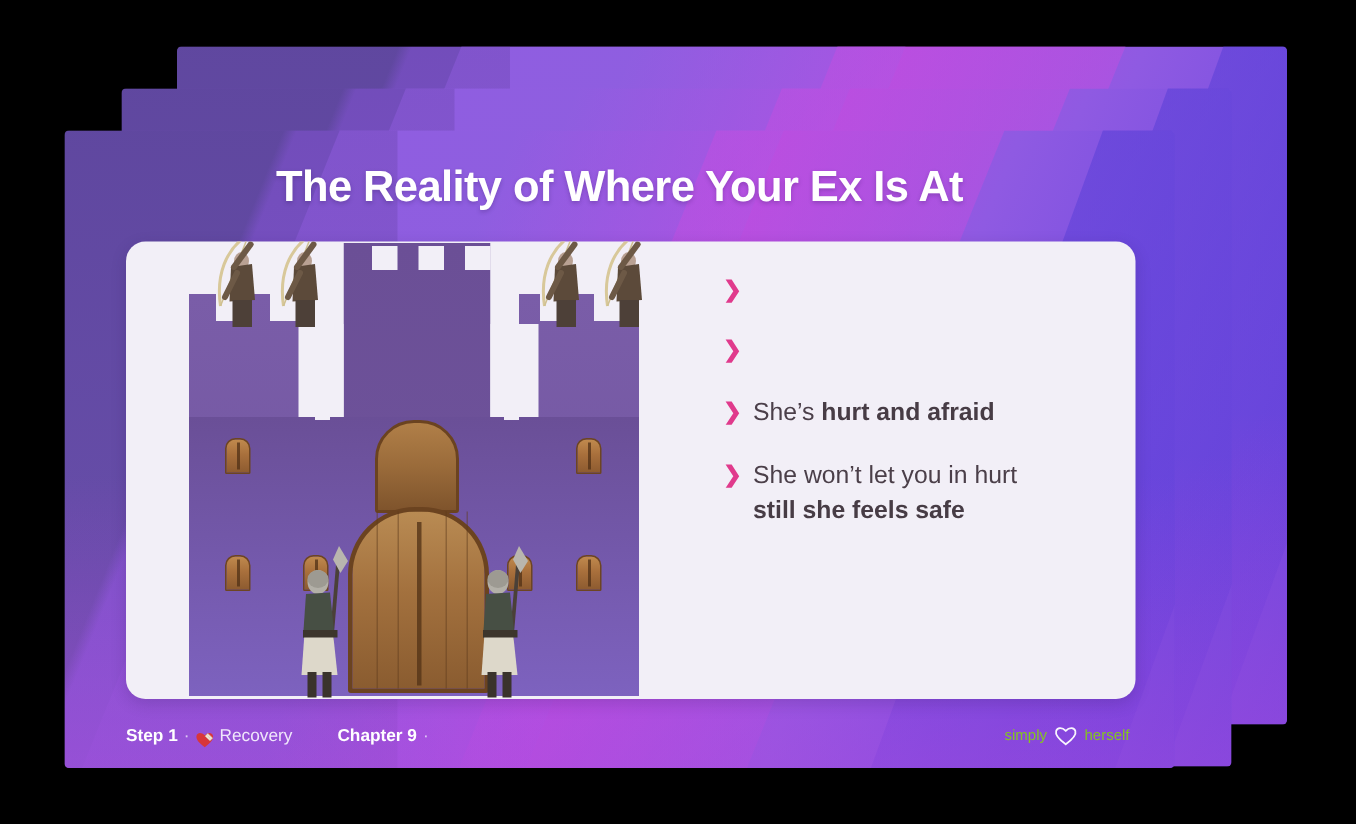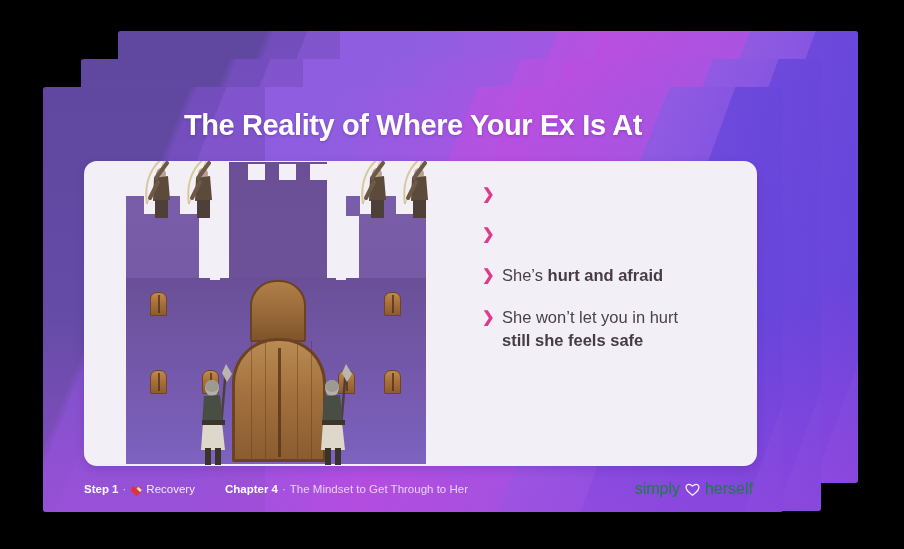--- a/index.html
+++ b/index.html
@@ -43,21 +43,21 @@
 
   
   .footer{position:absolute;left:41px;right:30px;bottom:14px;display:flex;align-items:center;
     color:#efe6fb;font-size:11.5px;}
   .f-step{font-weight:bold;color:#ffffff;}
   .f-dot{opacity:.8;margin:0 4px;}
   .f-rec{color:#f0e7fb;}
   .f-gap{width:30px;}
   .f-chap{font-weight:bold;color:#ffffff;}
   .f-sub{color:#e2d4f4;}
-  .logo{margin-left:auto;display:flex;align-items:center;color:#15803d;font-size:16px;opacity:.95;}
+  .logo{margin-left:auto;display:flex;align-items:center;color:#84cc16;font-size:10px;opacity:.95;}
   .logo svg{margin:0 4px;}
   .heart-emoji{display:inline-block;width:13px;height:12px;position:relative;top:2px;margin-right:3px;}
 
   
   .castle-wrap{position:absolute;inset:0;}
   .c-base{position:absolute;left:42px;bottom:2px;width:300px;height:186px;
     background:linear-gradient(180deg,#6a4f97 0%,#7d62bf 100%);}
   .c-tl{position:absolute;left:42px;bottom:2px;width:84px;height:268px;
     background:linear-gradient(180deg,#7a5da8 0%,#7055a0 100%);}
   .c-tr{position:absolute;left:258px;bottom:2px;width:84px;height:268px;
@@ -242,23 +242,22 @@
     <div class="footer">
       <span class="f-step">Step 1</span>
       <span class="f-dot">·</span>
       <svg class="heart-emoji" viewBox="0 0 16 15">
         <path d="M8 14 C2 9.5 0.5 6.5 1.2 4.2 C1.9 1.8 5 1.2 8 4 C11 1.2 14.1 1.8 14.8 4.2 C15.5 6.5 14 9.5 8 14 Z" fill="#d8363a"></path>
         <path d="M10.5 2.4 L14.6 6.3 L12.4 8.6 L8.3 4.7 Z" fill="#f2e8d8" stroke="#c9bba4" stroke-width="0.5"></path>
         <line x1="10.2" y1="4.4" x2="12.6" y2="6.7" stroke="#c9bba4" stroke-width="0.5"></line>
       </svg>
       <span class="f-rec">Recovery</span>
       <span class="f-gap"></span>
-      <span class="f-chap">Chapter 4</span>
+      <span class="f-chap">Chapter 9</span>
       <span class="f-dot">·</span>
-      <span class="f-sub">The Mindset to Get Through to Her</span>
 
       <span class="logo">
         <span>simply</span>
         <svg width="17" height="15" viewBox="0 0 17 15">
           <path d="M8.5 13.2 C3 9.2 1.4 6.6 2.1 4.4 C2.8 2.1 5.9 1.6 8.5 4.2 C11.1 1.6 14.2 2.1 14.9 4.4 C15.6 6.6 14 9.2 8.5 13.2 Z" fill="none" stroke="#ffffff" stroke-width="1.2"></path>
         </svg>
         <span>herself</span>
       </span>
     </div>
   </div>

